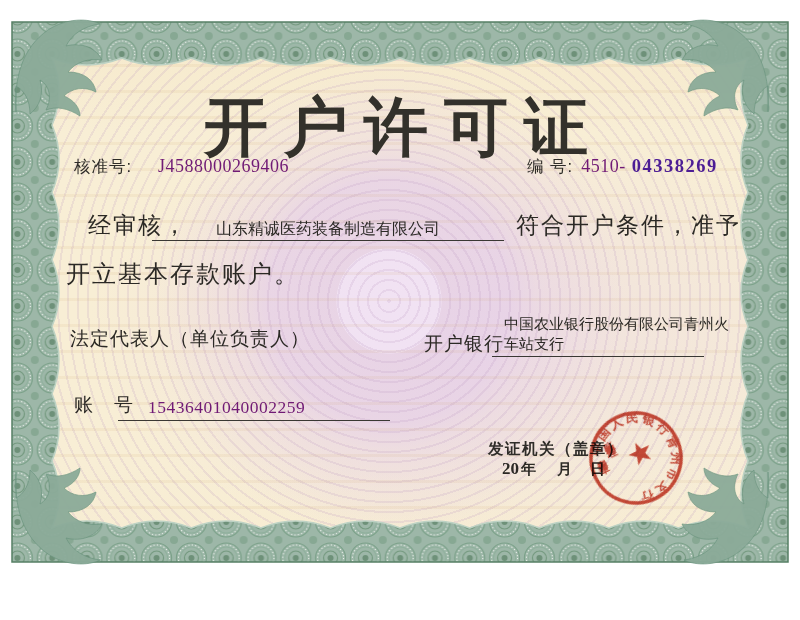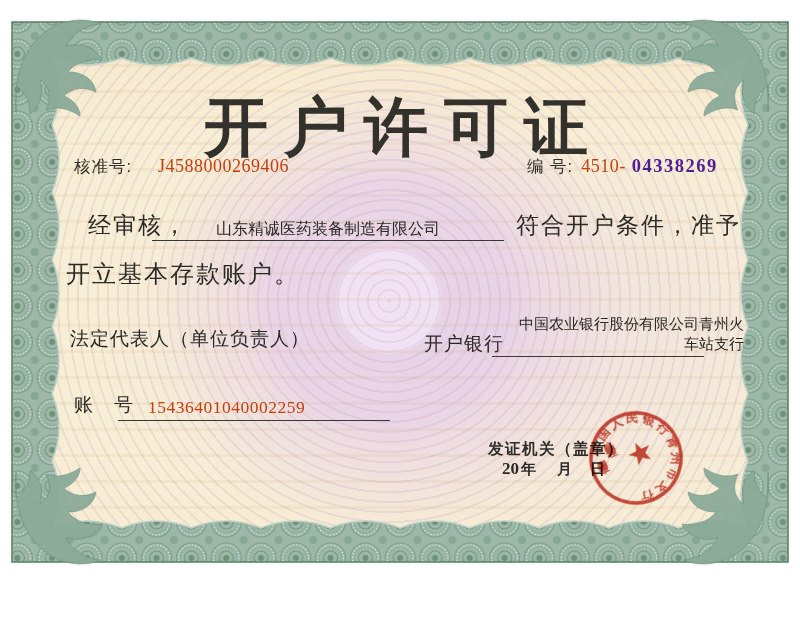--- a/index.html
+++ b/index.html
@@ -20,39 +20,39 @@
   .content{position:absolute;left:0;top:0;width:800px;height:620px;z-index:2;}
   .serif{font-family:"Liberation Serif","DejaVu Serif",serif;}
   .abs{position:absolute;}
   .title{left:0;right:0;top:84px;margin:0;text-align:center;font-family:"Liberation Serif","DejaVu Serif",serif;
          font-weight:bold;font-size:64px;letter-spacing:16px;padding-left:8px;color:#33312b;}
   .lbl{font-size:16.5px;letter-spacing:1px;color:#2e2c28;font-weight:500;}
   .big{font-size:23px;letter-spacing:2px;color:#2b2925;font-weight:500;}
   .mid{font-size:19px;letter-spacing:1px;color:#2b2925;font-weight:500;}
   .uline{border-bottom:1.6px solid #3a3833;}
   .red{color:#4c1d95;font-weight:bold;letter-spacing:1.5px;}
-  .num{font-size:18px;letter-spacing:.5px;color:#c2410c;}
+  .num{font-size:18px;letter-spacing:.5px;color:#701a75;}
   .center{text-align:center;}
   
   .row-approval{left:74px;top:156px;}
   .row-approval .num{margin-left:26px;}
   .row-serial{left:527px;top:156px;}
   .row-serial .num{margin-left:8px;}
   .row-serial .red{margin-left:6px;font-size:18.5px;}
   
   .review-lead{left:88px;top:210px;}
   .company-box{left:152px;top:212px;width:352px;height:28px;font-size:16px;color:#2b2925;line-height:34px;}
   .review-tail{left:516px;top:210px;}
   .review-line2{left:66px;top:258px;font-size:24px;}
   
   .legalrep-label{left:70px;top:326px;}
   .legalrep-name{left:254px;top:330px;width:150px;height:26px;font-size:16px;line-height:30px;}
   .bank-label{left:424px;top:331px;}
   .bank-underline{left:492px;top:332px;width:212px;height:24px;}
-  .bank-value{left:504px;top:314px;width:240px;font-size:15px;line-height:19.5px;color:#2b2925;font-weight:500;text-align:right;}
+  .bank-value{left:504px;top:314px;width:240px;font-size:15px;line-height:19.5px;color:#2b2925;font-weight:500;}
   
   .account-label{left:74px;top:392px;}
   .account-box{left:118px;top:392px;width:272px;height:28px;}
   .account-box .num{margin-left:30px;font-size:17.5px;line-height:30px;}
   
   .issuer-label{left:488px;top:439px;font-size:15.5px;font-weight:700;letter-spacing:1.5px;}
   .date-row{left:502px;top:459px;font-size:15px;font-weight:600;color:#2b2925;}
   .date-row .serif{font-size:17px;font-weight:600;}
   .date-row .m{margin-left:21px;}
   .date-row .d{margin-left:18px;}

